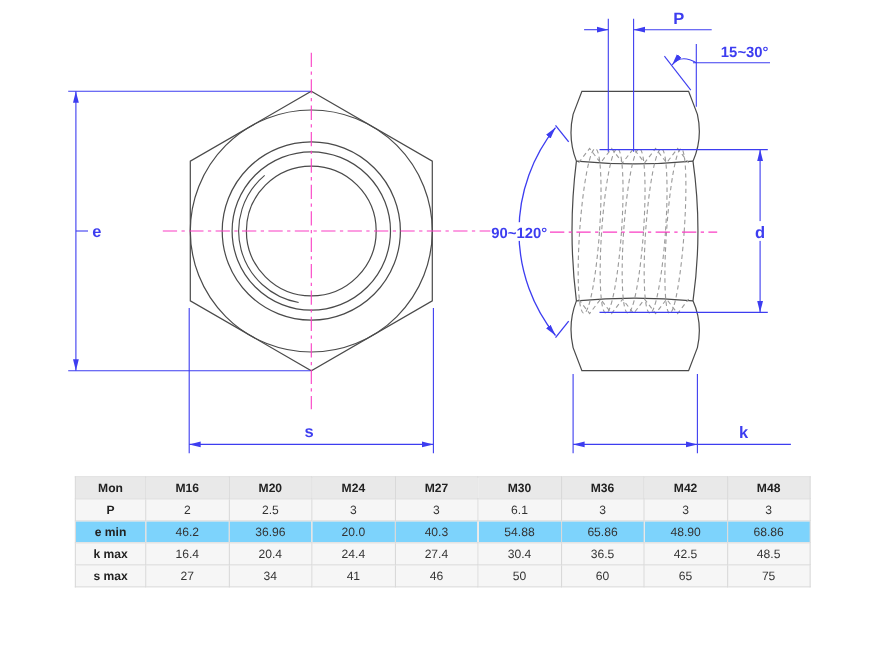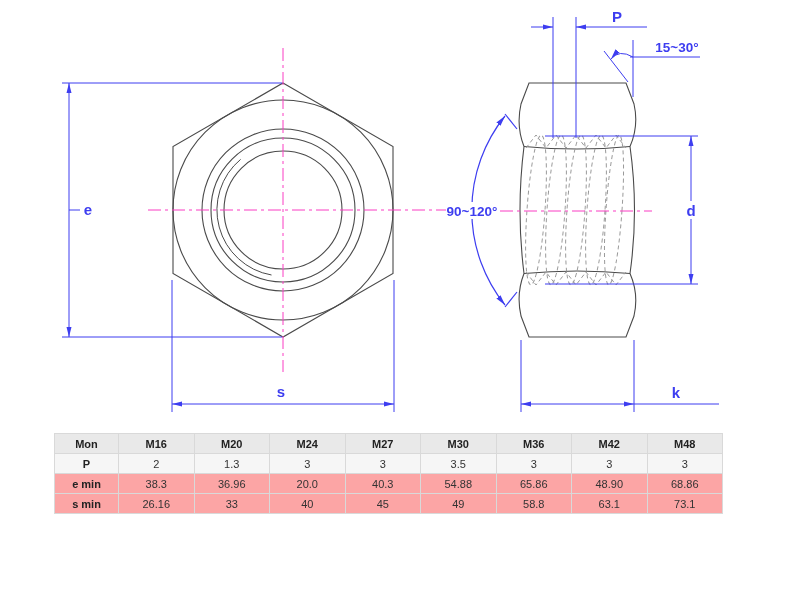--- a/index.html
+++ b/index.html
@@ -5,32 +5,32 @@
   html,body{margin:0;padding:0;}
   .canvas{
     position:relative;width:800px;height:604px;background:#fff;overflow:hidden;
     font-family:"Liberation Sans","DejaVu Sans",sans-serif;
   }
   .drawing{position:absolute;left:0;top:0;}
   svg text{font-family:"Liberation Sans","DejaVu Sans",sans-serif;}
   .dim-label{fill:var(--dim,#3d3df0);font-size:15px;font-weight:bold;}
   .angle-label{fill:var(--dim,#3d3df0);font-size:13.5px;font-weight:bold;}
   .spec-table{
-    position:absolute;left:54px;top:433px;width:669px;
+    position:absolute;left:68px;top:433px;width:669px;
     border-collapse:collapse;table-layout:fixed;
     font-size:11px;color:#333;
   }
   .spec-table th,.spec-table td{
     border:1px solid #d9d9d9;height:19px;padding:0 2px;text-align:center;
     overflow:hidden;white-space:nowrap;
   }
   .spec-table th{background:#e9e9e9;font-weight:bold;color:#222;}
   .spec-table td.rowhead{font-weight:bold;color:#222;background:inherit;}
   .spec-table tr.stripe td{background:#f6f6f6;}
-  .spec-table tr.plain td{background:#fca5a5;}
+  .spec-table tr.plain td{background:#7dd3fc;}
 </style>
 </head>
 <body>
 
 <div class="canvas">
 
   <svg class="drawing" width="800" height="430" viewBox="0 0 800 430">
     <defs>
       <marker id="arr" viewBox="0 0 10 6" refX="9.5" refY="3" markerWidth="11" markerHeight="7" markerUnits="userSpaceOnUse" orient="auto-start-reverse">
         <path d="M0,0.6 L9.5,3 L0,5.4 Z" fill="#3d3df0"></path>
@@ -152,45 +152,56 @@
         <th>M24</th>
         <th>M27</th>
         <th>M30</th>
         <th>M36</th>
         <th>M42</th>
         <th>M48</th>
       </tr>
       <tr class="stripe">
         <td class="rowhead">P</td>
         <td>2</td>
-        <td>1.3</td>
-        <td>3</td>
-        <td>3</td>
-        <td>3.5</td>
+        <td>2.5</td>
+        <td>3</td>
+        <td>3</td>
+        <td>6.1</td>
         <td>3</td>
         <td>3</td>
         <td>3</td>
       </tr>
       <tr class="plain">
         <td class="rowhead">e min</td>
-        <td>38.3</td>
+        <td>46.2</td>
         <td>36.96</td>
         <td>20.0</td>
         <td>40.3</td>
         <td>54.88</td>
         <td>65.86</td>
         <td>48.90</td>
         <td>68.86</td>
       </tr>
-      <tr class="plain">
-        <td class="rowhead">s min</td>
-        <td>26.16</td>
-        <td>33</td>
-        <td>40</td>
-        <td>45</td>
-        <td>49</td>
-        <td>58.8</td>
-        <td>63.1</td>
-        <td>73.1</td>
+      <tr class="stripe">
+        <td class="rowhead">k max</td>
+        <td>16.4</td>
+        <td>20.4</td>
+        <td>24.4</td>
+        <td>27.4</td>
+        <td>30.4</td>
+        <td>36.5</td>
+        <td>42.5</td>
+        <td>48.5</td>
+      </tr>
+      <tr class="stripe">
+        <td class="rowhead">s max</td>
+        <td>27</td>
+        <td>34</td>
+        <td>41</td>
+        <td>46</td>
+        <td>50</td>
+        <td>60</td>
+        <td>65</td>
+        <td>75</td>
       </tr>
     </tbody>
   </table>
 </div>
 
 </body></html>

